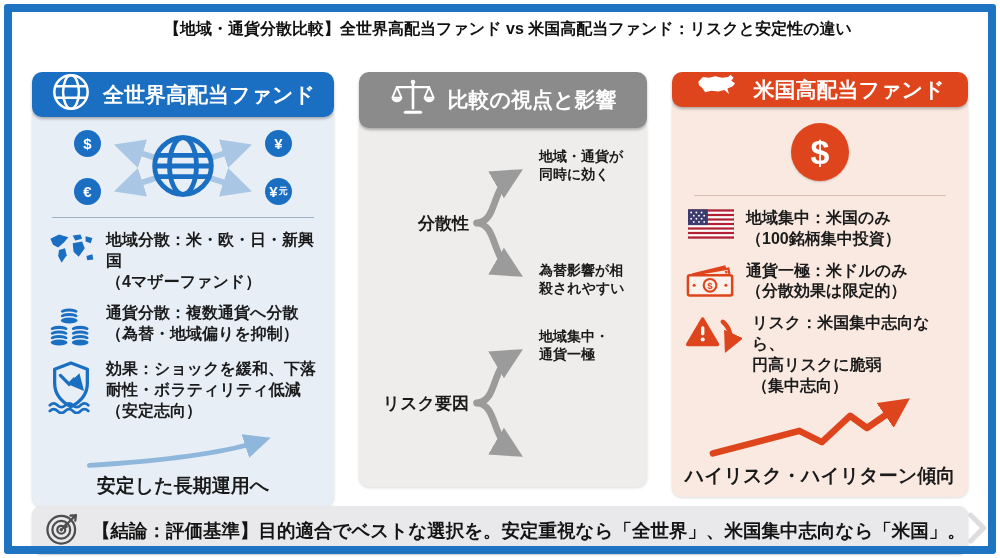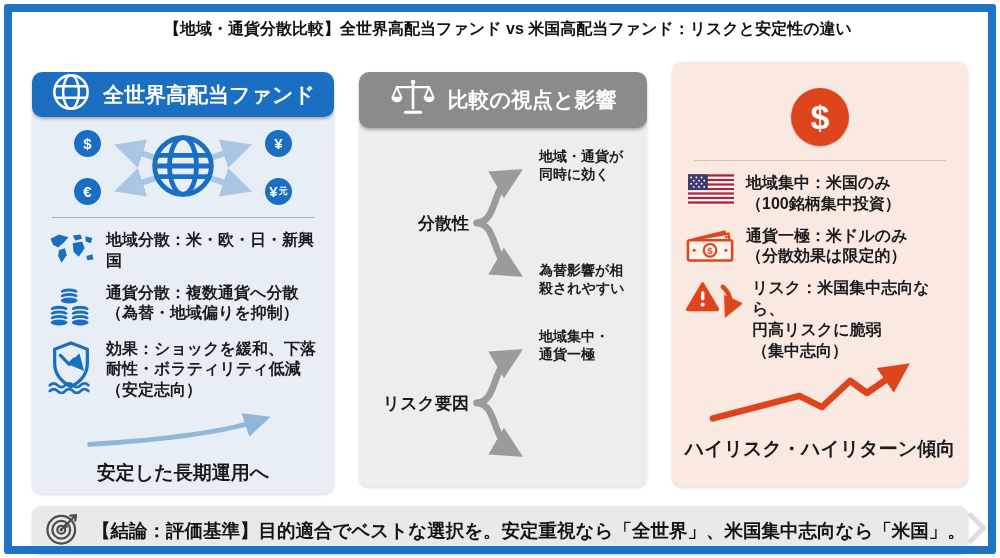--- a/index.html
+++ b/index.html
@@ -24,21 +24,21 @@
     font-weight:bold;font-size:15px;display:flex;align-items:center;justify-content:center;line-height:1;}
   .cur-c .sub{font-size:9px;margin-left:1px;}
   .pos-usd{left:16px;top:5px;} .pos-eur{left:16px;top:53px;} .pos-jpy{right:16px;top:5px;} .pos-cny{right:16px;top:53px;}
   .divider-blue{border-top:1px solid #9fb4c8;margin:6px 12px 12px;}
   .divider-red{border-top:1px solid #d9bfb2;margin:0 14px 12px;}
 
   .bullet{display:flex;gap:10px;margin:0 2px 11px 6px;align-items:flex-start;}
   .bullet .ic{flex:0 0 50px;display:flex;justify-content:center;padding-top:1px;}
   .bullet .tx{font-size:16px;font-weight:bold;line-height:1.3;color:#1b1b1b;}
   .swoosh{display:block;margin:0 auto;}
-  .outcome{text-align:center;font-size:19px;font-weight:bold;margin-top:12px;}
+  .outcome{text-align:center;font-size:19px;font-weight:bold;margin-top:4px;}
 
   
   .branch{display:flex;align-items:center;margin:14px 0 0 4px;}
   .branch + .branch{margin-top:30px;}
   .branch .lbl{flex:0 0 98px;text-align:right;font-size:17px;font-weight:bold;padding-right:2px;}
   .branch .fork{flex:0 0 60px;}
   .br-texts{display:flex;flex-direction:column;justify-content:space-between;height:150px;margin-left:8px;
     font-size:14px;font-weight:bold;line-height:1.28;}
 
   
@@ -119,20 +119,21 @@
               <path d="M4,7 L14,2 L25,5 L20,11 L13,17 L7,14 Z"></path>
               <path d="M14,20 L21,18 L23,26 L17,35 L13,27 Z"></path>
               <path d="M30,3 L39,2 L41,7 L33,9 Z"></path>
               <path d="M30,12 L41,10 L44,18 L37,28 L31,22 Z"></path>
               <path d="M45,4 L53,6 L51,12 L45,10 Z"></path>
               <path d="M46,27 L53,25 L54,31 L47,32 Z"></path>
             </svg>
           </span>
           <div class="tx">
             <div>地域分散：米・欧・日・新興国</div>
+            <div>（4マザーファンド）</div>
           </div>
         </div>
 
         <div class="bullet">
           <span class="ic">
             <svg width="44" height="44" viewBox="0 0 48 48">
               <g fill="#1b6fc2" stroke="#e7eef6" stroke-width="1.6">
                 <ellipse cx="22" cy="8" rx="10" ry="4"></ellipse>
                   <ellipse cx="22" cy="13" rx="10" ry="4"></ellipse>
                   <ellipse cx="22" cy="18" rx="10" ry="4"></ellipse>
@@ -241,20 +242,28 @@
               <div>地域集中・</div>
               <div>通貨一極</div>
             </div>
           </div>
         </div>
 
       </div>
     </div>
 
     <div class="col col-right">
+      <div class="hdr hdr-red">
+        <span>
+          <svg width="46" height="30" viewBox="0 0 60 36" fill="#fff">
+            <path d="M3,11 L9,5 L17,6 L25,4 L34,6 L42,5 L45,2 L49,6 L46,10 L51,13 L48,17 L41,20 L43,27 L37,22 L29,24 L20,23 L12,25 L8,19 L4,16 Z"></path>
+          </svg>
+        </span>
+        <span>米国高配当ファンド</span>
+      </div>
       <div class="bodyp body-red">
 
         <div class="dollar-big">
           <span>$</span>
         </div>
 
         <div class="divider-red"></div>
 
         <div class="bullet">
           <span class="ic">

